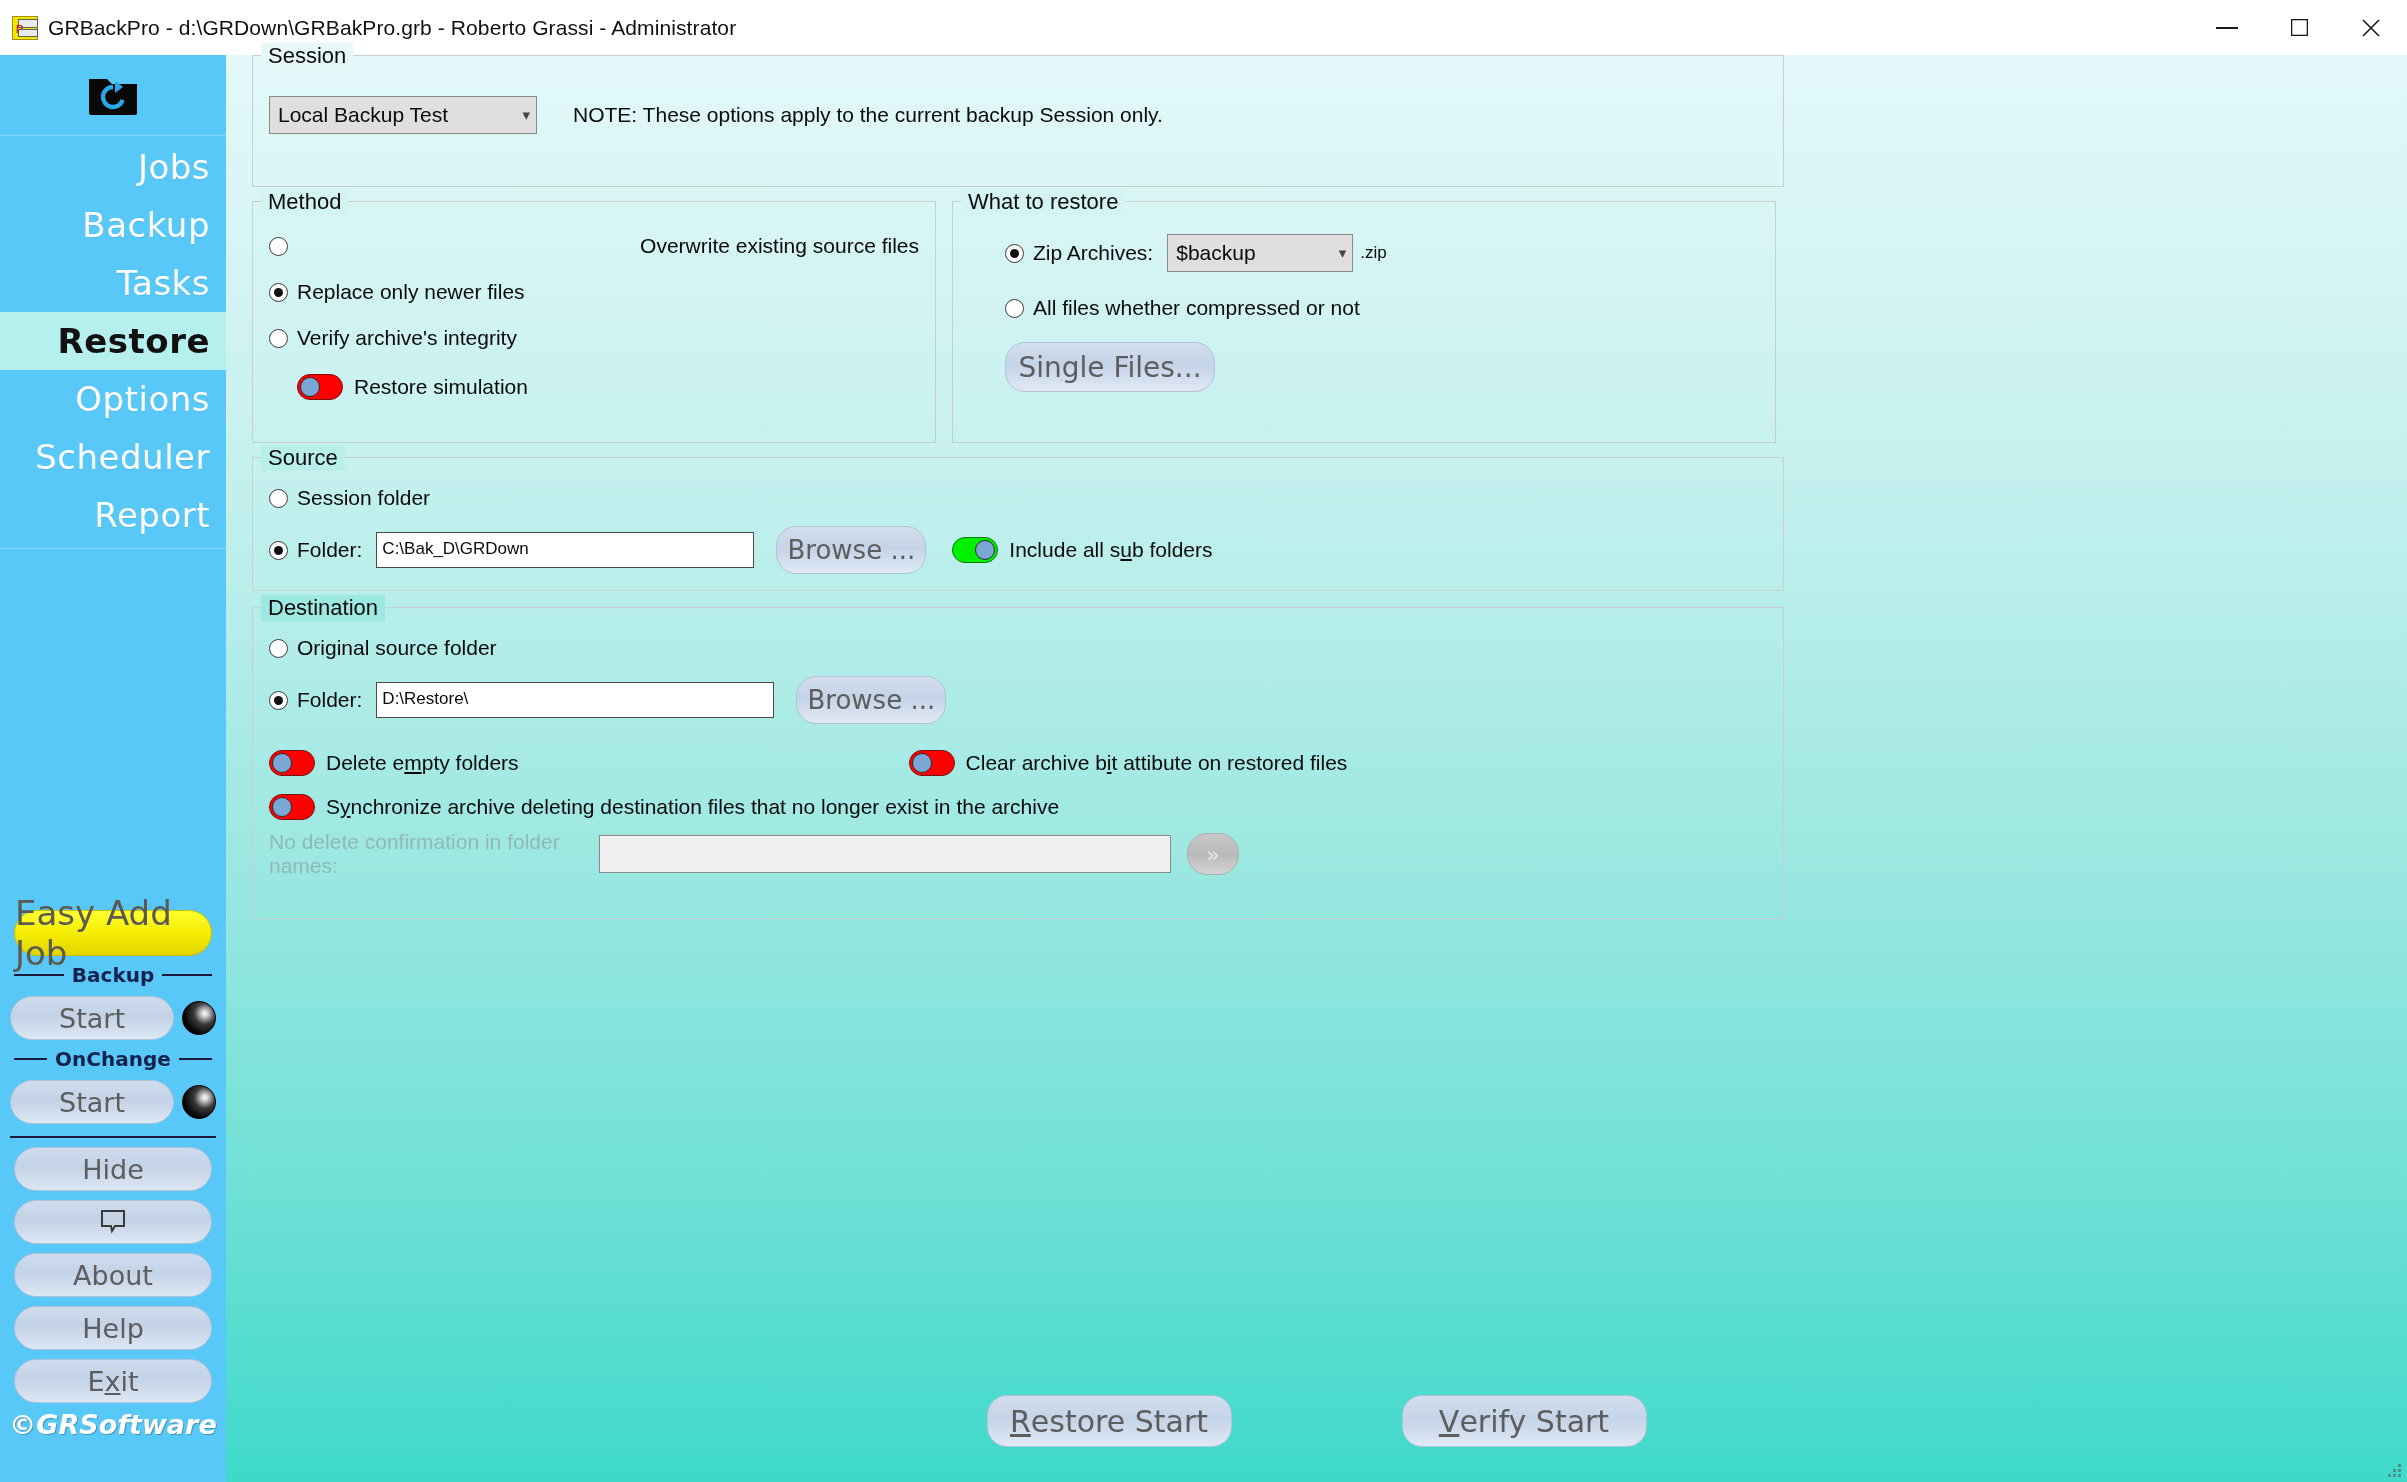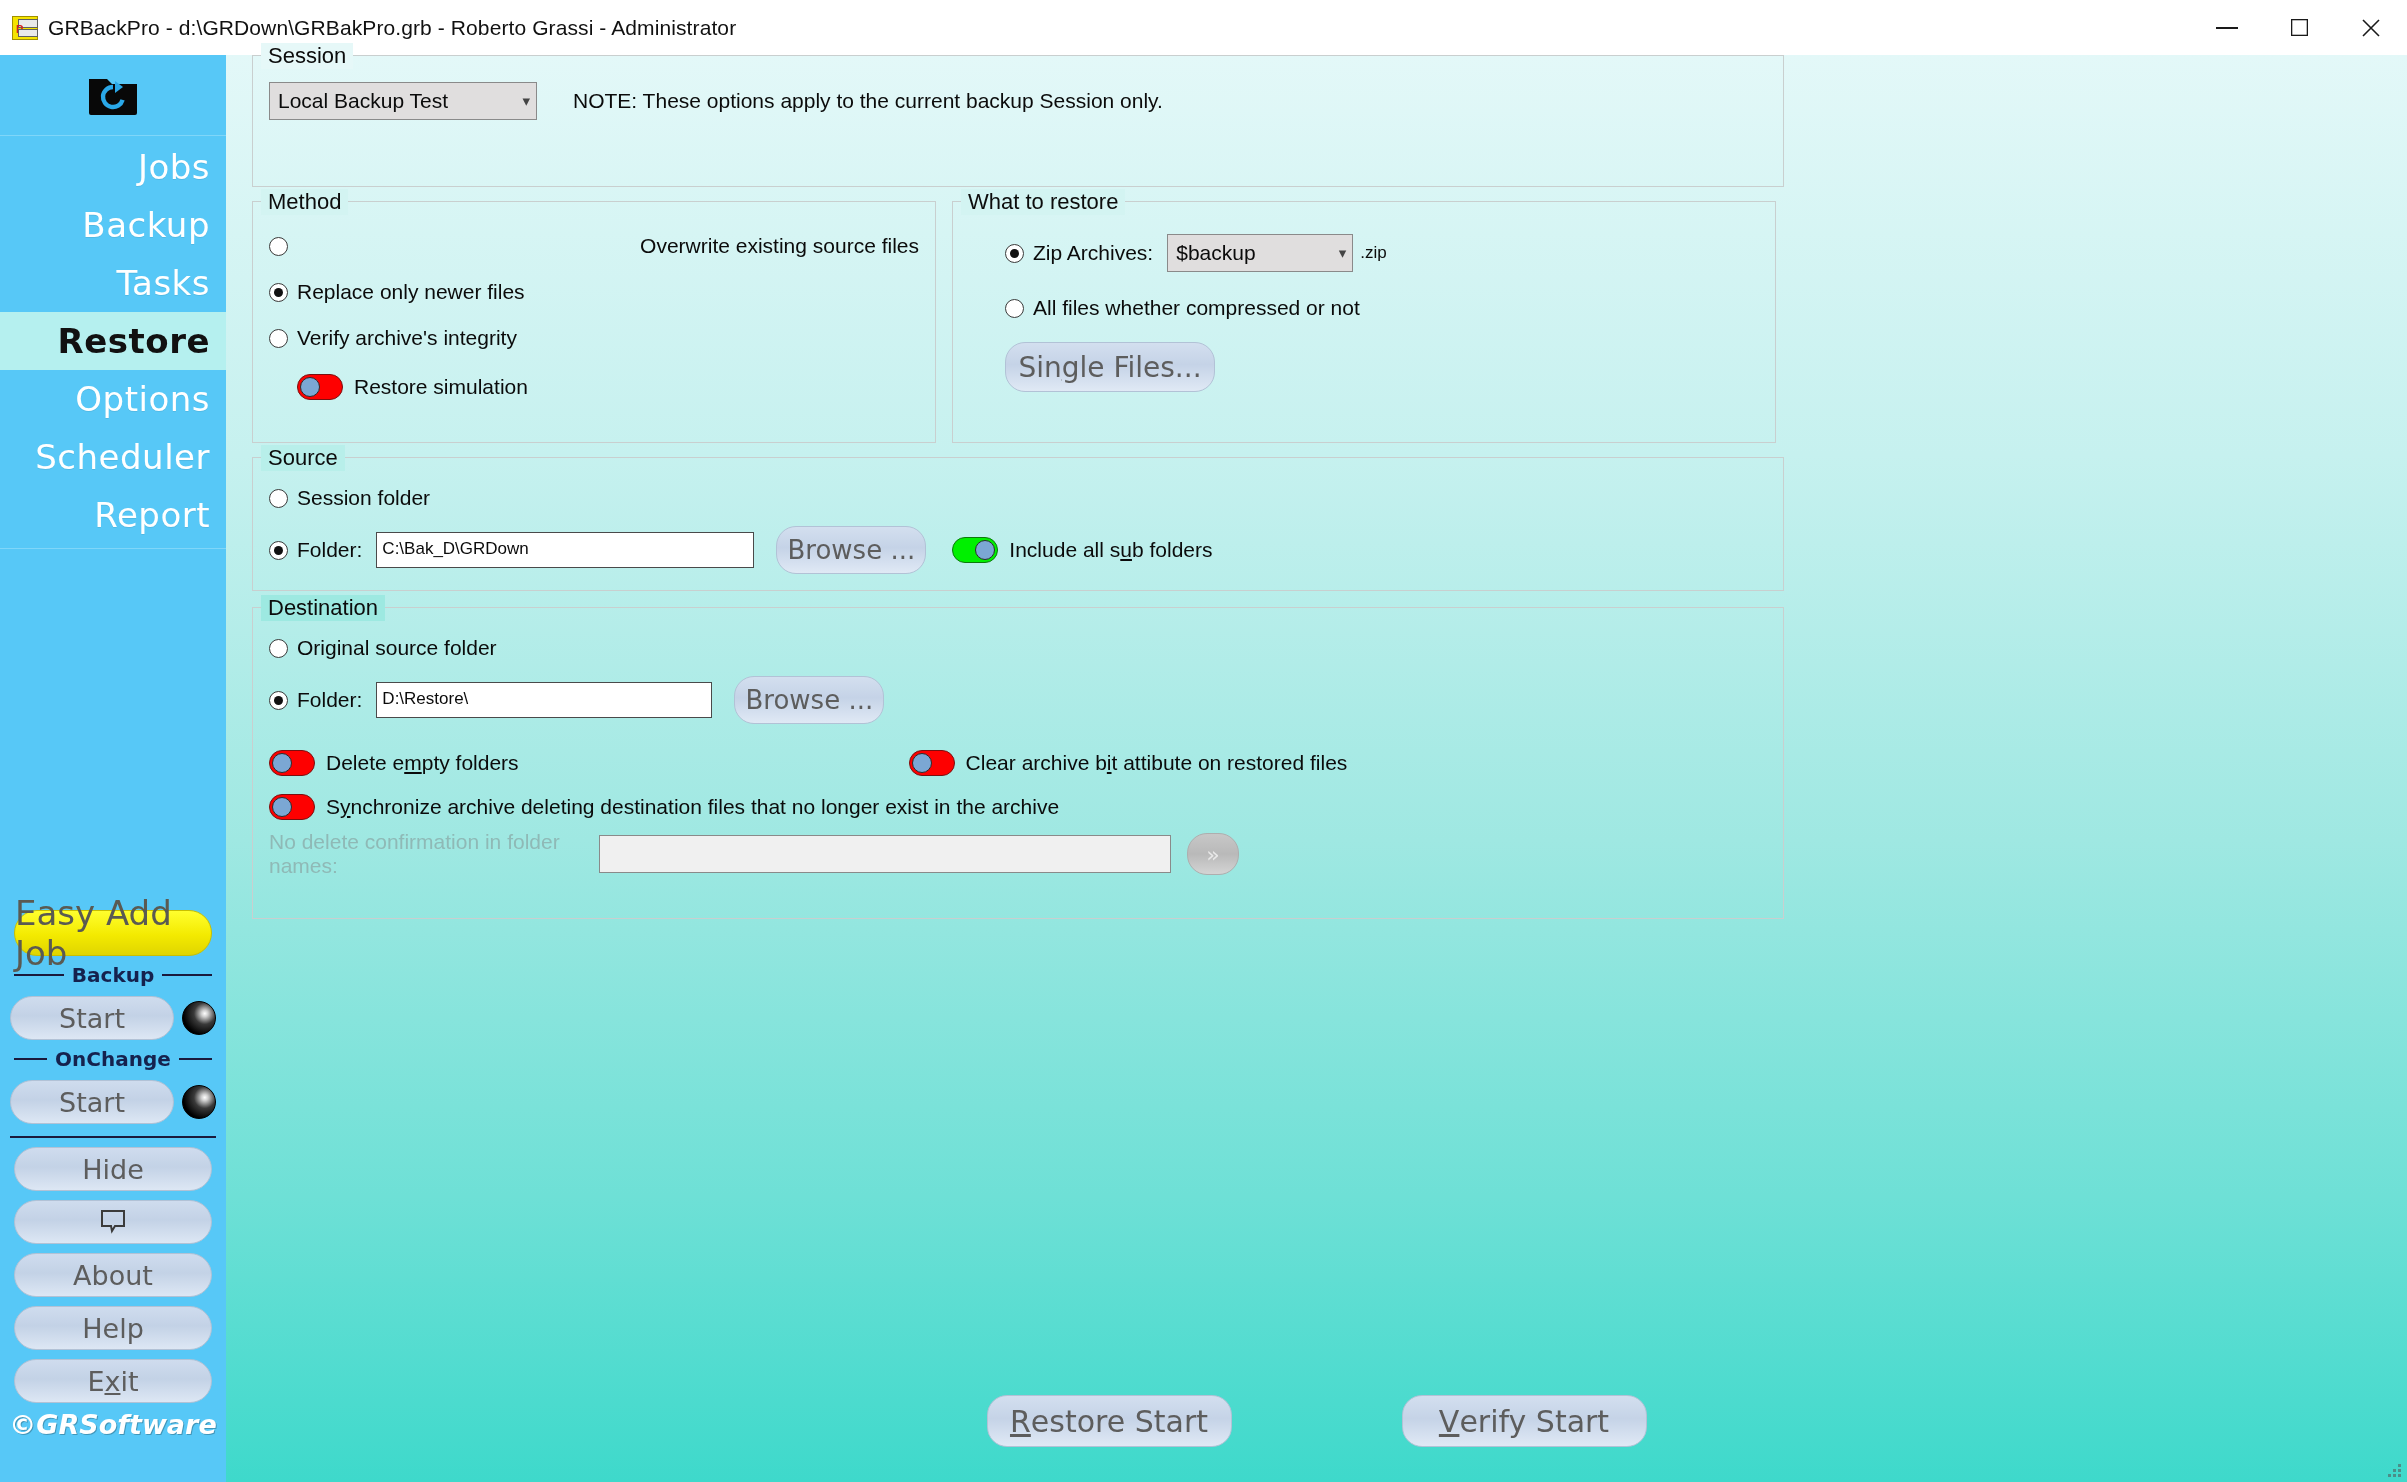--- a/index.html
+++ b/index.html
@@ -298,21 +298,21 @@
     </div>
     <div class="grs">©GRSoftware</div>
   </div>
 </div>
 
 <div class="content">
   <div class="panel">
 
     <div class="group" style="height:132px;">
       <span class="legend" style="background:#e6f8f8;">Session</span>
-      <div class="row" style="">
+      <div class="row" style="margin-top:14px;">
         <div class="combo" style="width:268px;">
           <span class="cv">Local Backup Test</span>
           <span class="chev">▾</span>
         </div>
         <span class="lbl" style="margin-left:36px;">NOTE: These options apply to the current backup Session only.</span>
       </div>
     </div>
 
     <div style="display:flex; gap:16px; margin-top:14px;">
 
@@ -397,21 +397,21 @@
       <span class="legend" style="background:#9de9e1;">Destination</span>
 
       <div class="row" style="margin-top:2px;">
         <span class="radio"></span>
         <span class="lbl">Original source folder</span>
       </div>
 
       <div class="row" style="margin-top:16px;">
         <span class="radio on"></span>
         <span class="lbl">Folder:</span>
-        <div class="tinput" style="width:336px; margin-left:14px;text-align:center;">
+        <div class="tinput" style="width:398px; margin-left:14px;text-align:center;">
           <span>D:\Restore\</span>
         </div>
         <div class="gbtn" style="width:150px; height:48px; font-size:26px; margin-left:22px;">
           <span>Browse ...</span>
         </div>
       </div>
 
       <div class="row" style="margin-top:26px;">
         <span class="toggle">
             <span class="knob"></span>

